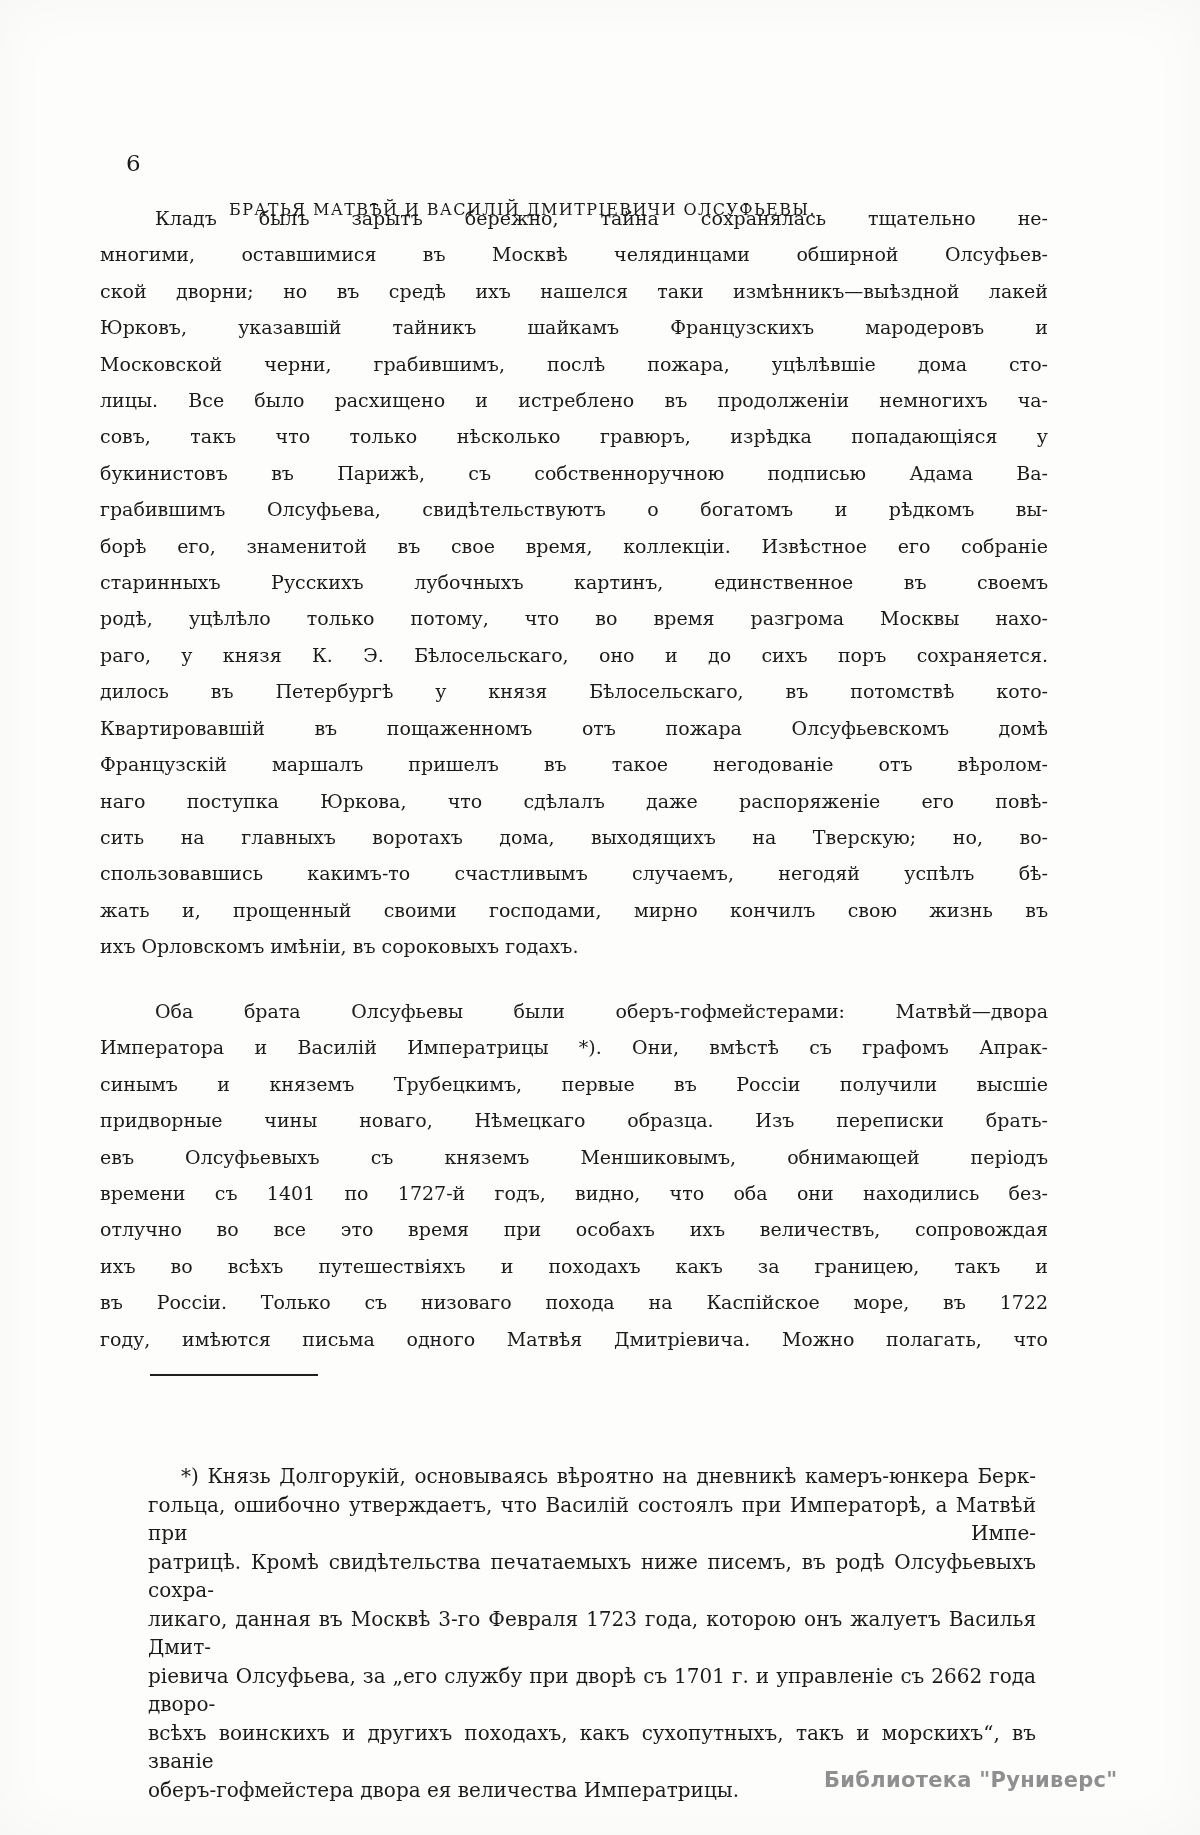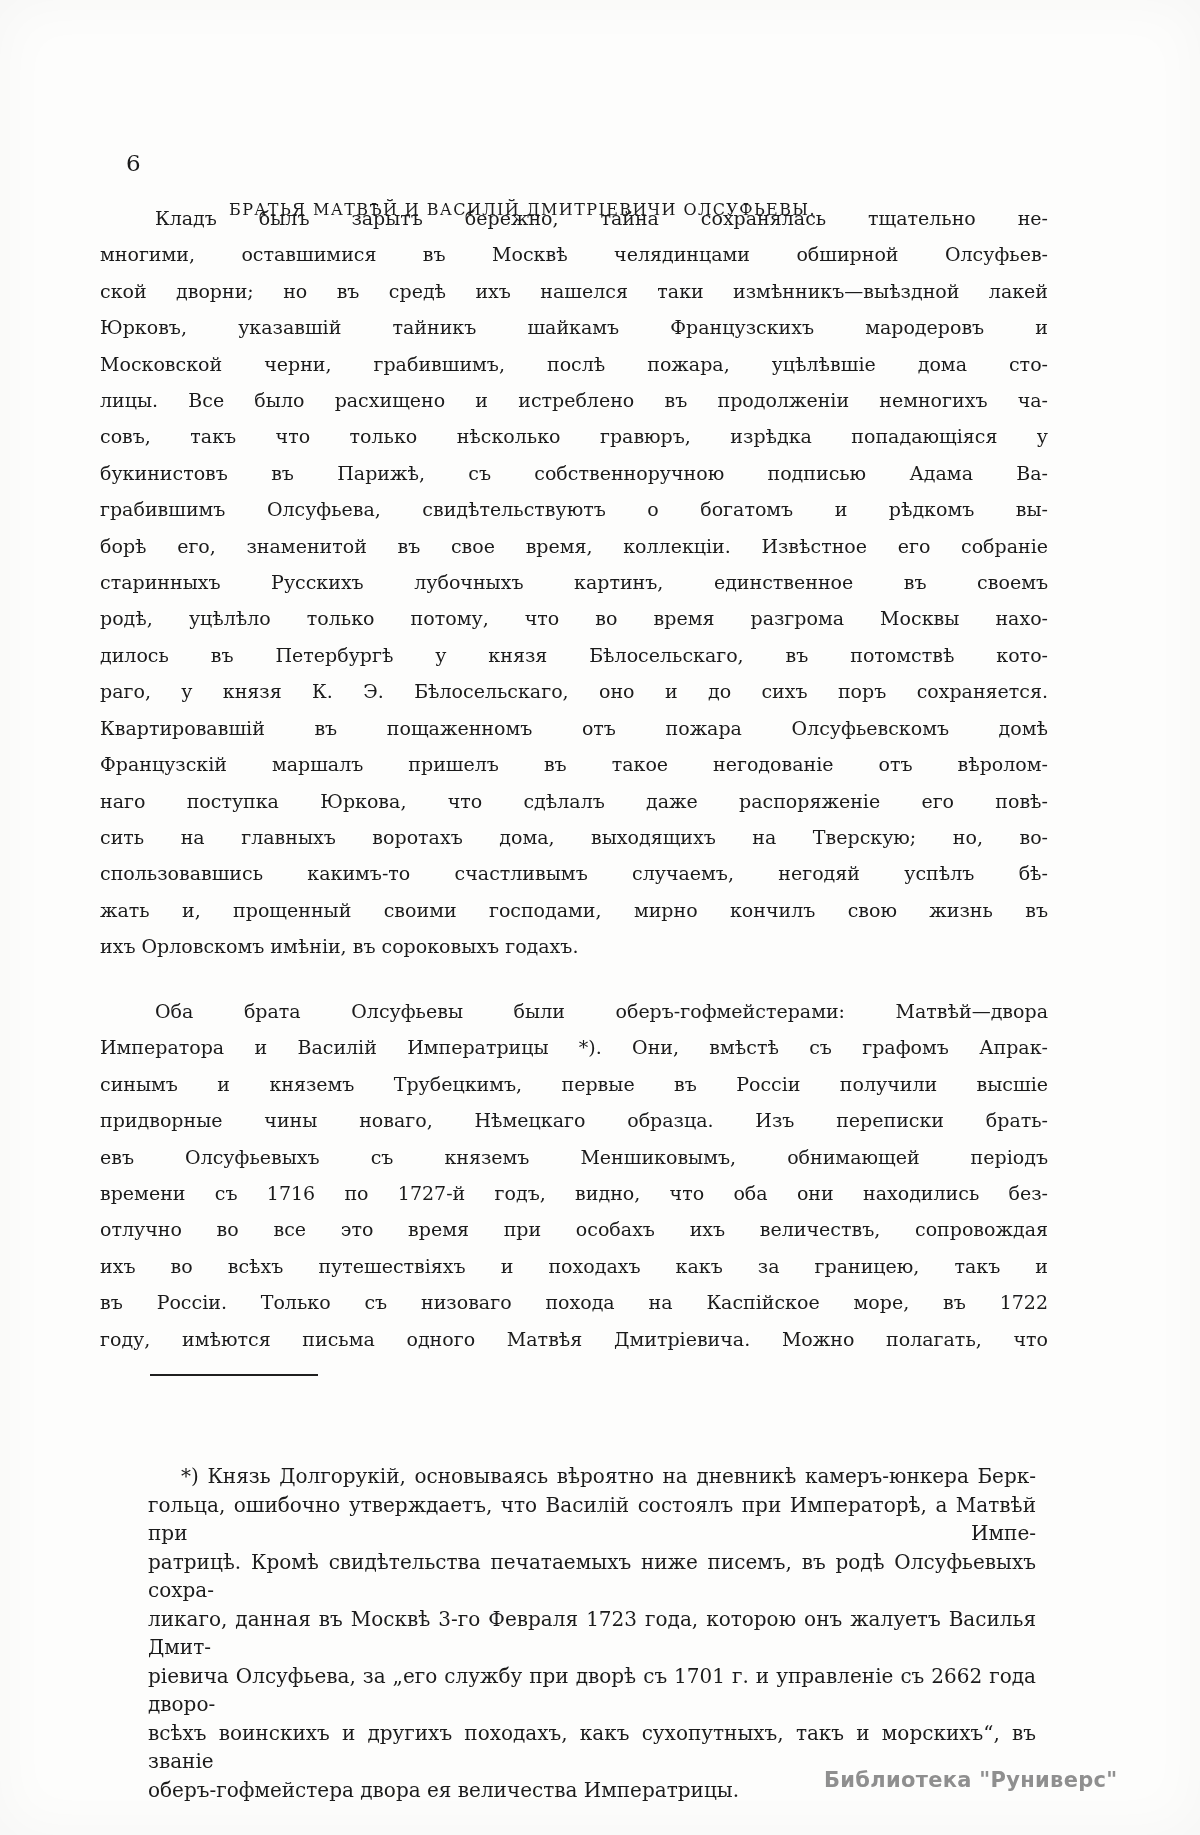--- a/index.html
+++ b/index.html
@@ -74,38 +74,38 @@
       <div class="line">ской дворни; но въ средѣ ихъ нашелся таки измѣнникъ—выѣздной лакей</div>
       <div class="line">Юрковъ, указавшій тайникъ шайкамъ Французскихъ мародеровъ и</div>
       <div class="line">Московской черни, грабившимъ, послѣ пожара, уцѣлѣвшіе дома сто-</div>
       <div class="line">лицы. Все было расхищено и истреблено въ продолженіи немногихъ ча-</div>
       <div class="line">совъ, такъ что только нѣсколько гравюръ, изрѣдка попадающіяся у</div>
       <div class="line">букинистовъ въ Парижѣ, съ собственноручною подписью Адама Ва-</div>
       <div class="line">грабившимъ Олсуфьева, свидѣтельствуютъ о богатомъ и рѣдкомъ вы-</div>
       <div class="line">борѣ его, знаменитой въ свое время, коллекціи. Извѣстное его собраніе</div>
       <div class="line">старинныхъ Русскихъ лубочныхъ картинъ, единственное въ своемъ</div>
       <div class="line">родѣ, уцѣлѣло только потому, что во время разгрома Москвы нахо-</div>
+      <div class="line">раго, у князя К. Э. Бѣлосельскаго, оно и до сихъ поръ сохраняется.</div>
       <div class="line">дилось въ Петербургѣ у князя Бѣлосельскаго, въ потомствѣ кото-</div>
-      <div class="line">раго, у князя К. Э. Бѣлосельскаго, оно и до сихъ поръ сохраняется.</div>
       <div class="line">Квартировавшій въ пощаженномъ отъ пожара Олсуфьевскомъ домѣ</div>
       <div class="line">Французскій маршалъ пришелъ въ такое негодованіе отъ вѣролом-</div>
       <div class="line">наго поступка Юркова, что сдѣлалъ даже распоряженіе его повѣ-</div>
       <div class="line">сить на главныхъ воротахъ дома, выходящихъ на Тверскую; но, во-</div>
       <div class="line">спользовавшись какимъ-то счастливымъ случаемъ, негодяй успѣлъ бѣ-</div>
       <div class="line">жать и, прощенный своими господами, мирно кончилъ свою жизнь въ</div>
       <div class="line last">ихъ Орловскомъ имѣніи, въ сороковыхъ годахъ.</div>
     </div>
 
   <div class="para" id="para2">
       <div class="line first">Оба брата Олсуфьевы были оберъ-гофмейстерами: Матвѣй—двора</div>
       <div class="line">Императора и Василій Императрицы *). Они, вмѣстѣ съ графомъ Апрак-</div>
       <div class="line">синымъ и княземъ Трубецкимъ, первые въ Россіи получили высшіе</div>
       <div class="line">придворные чины новаго, Нѣмецкаго образца. Изъ переписки брать-</div>
       <div class="line">евъ Олсуфьевыхъ съ княземъ Меншиковымъ, обнимающей періодъ</div>
-      <div class="line">времени съ 1716 по 1727-й годъ, видно, что оба они находились без-</div>
+      <div class="line">времени съ 1401 по 1727-й годъ, видно, что оба они находились без-</div>
       <div class="line">отлучно во все это время при особахъ ихъ величествъ, сопровождая</div>
       <div class="line">ихъ во всѣхъ путешествіяхъ и походахъ какъ за границею, такъ и</div>
       <div class="line">въ Россіи. Только съ низоваго похода на Каспійское море, въ 1722</div>
       <div class="line">году, имѣются письма одного Матвѣя Дмитріевича. Можно полагать, что</div>
     </div>
 
   <div class="footnote-rule"></div>
 
   <div class="footnote">
       <div class="line first">*) Князь Долгорукій, основываясь вѣроятно на дневникѣ камеръ-юнкера Берк-</div>

